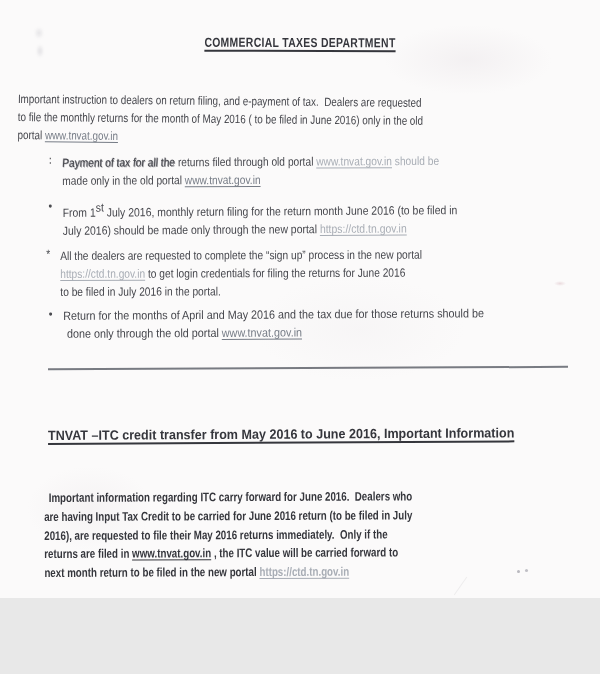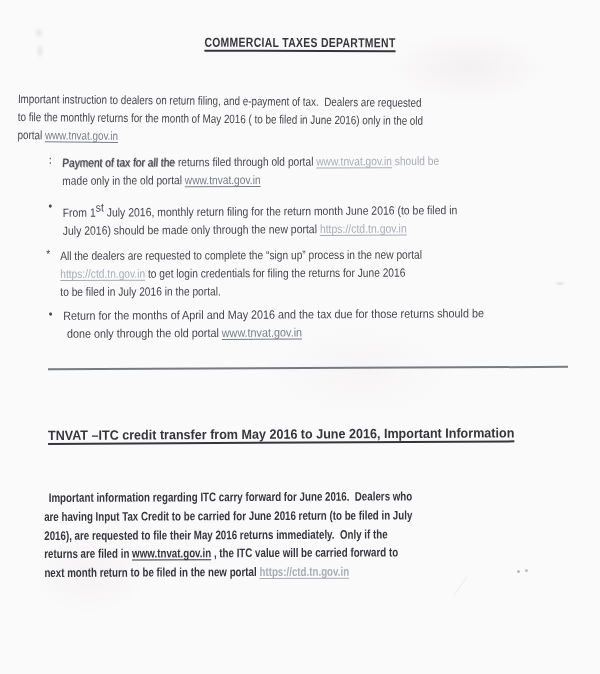--- a/index.html
+++ b/index.html
@@ -1,21 +1,21 @@
 <!DOCTYPE html>
 <html style="--paper: #fbfafa; --ink: #45464c; --ink_bold: #35363c; --link: #767c86; --link_light: #a8adb5; --rule: #60646c;"><head>
 <meta charset="utf-8">
 <style>
   :root{
     --paper:#fbfafa; --ink:#45464c; --ink_bold:#35363c;
     --link:#767c86; --link_light:#a8adb5; --rule:#60646c;
   }
   html,body{margin:0;padding:0;background:#e8e8e8;}
   .page{
-    position:relative; width:600px; height:674px; overflow:hidden;
+    position:relative; width:600px; height:598px; overflow:hidden;
     background:
       radial-gradient(ellipse 120px 50px at 78% 10%, rgba(234,229,232,.45), transparent 70%),
       radial-gradient(ellipse 90px 60px at 15% 85%, rgba(236,232,234,.4), transparent 70%),
       radial-gradient(ellipse 140px 70px at 60% 55%, rgba(240,237,239,.35), transparent 75%),
       var(--paper,#fbfafa);
     font-family:"Liberation Sans","DejaVu Sans",sans-serif;
     color:var(--ink,#45464c);
   }
   .line{white-space:pre; line-height:18px;}
   .para .line{min-height:18px;}

